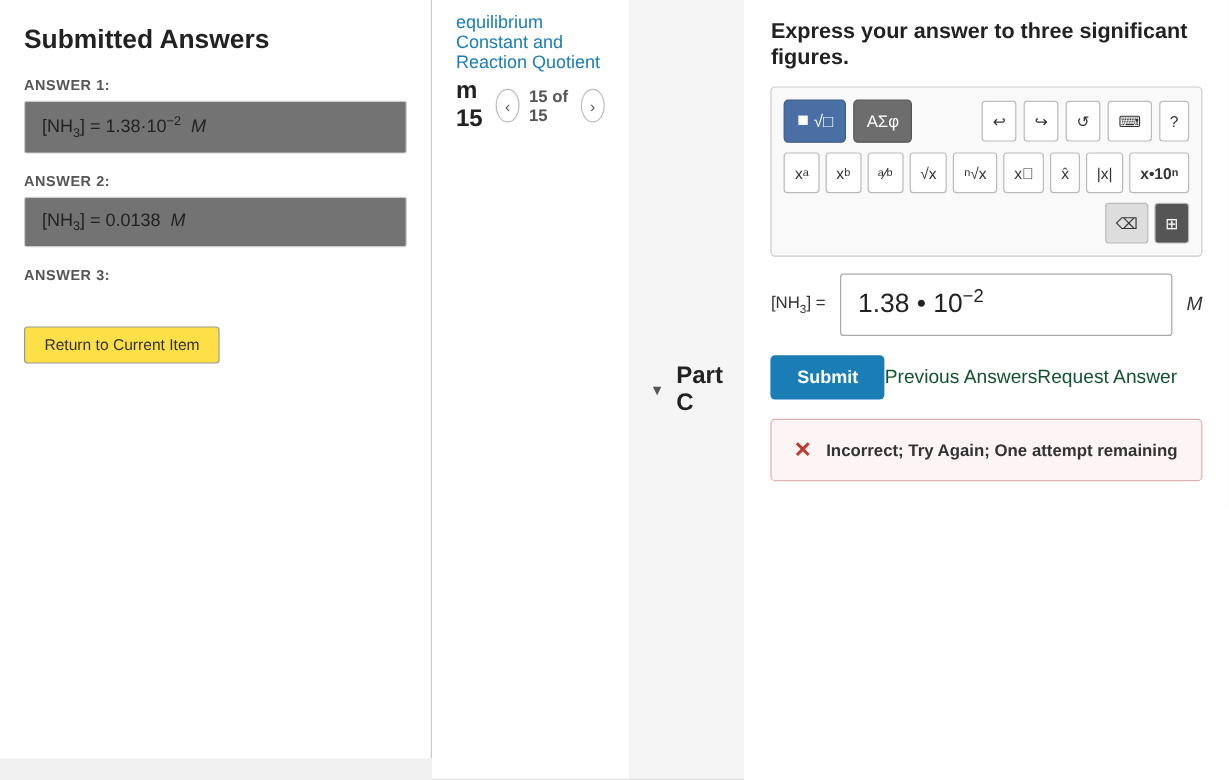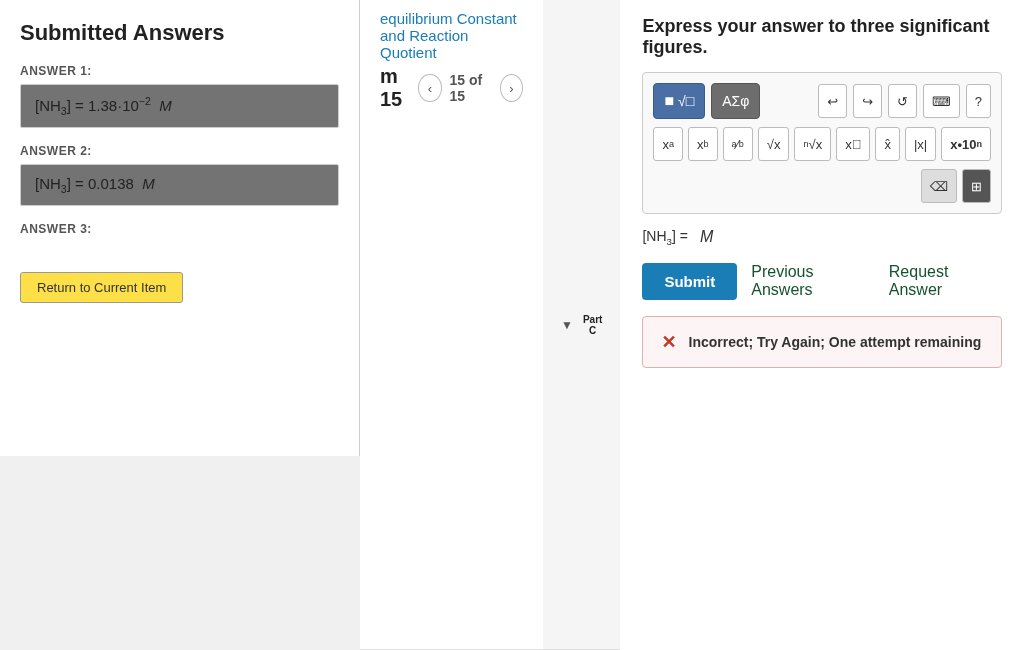--- a/index.html
+++ b/index.html
@@ -12,21 +12,21 @@
       display: flex;
     }
 
     
     .left-panel {
       width: 360px;
       background: #fff;
       border-right: 1px solid #ccc;
       padding: 20px;
       flex-shrink: 0;
-      height: 456px;
+      height: 632px;
       overflow-y: auto;
     }
     .left-panel h2 {
       font-size: 22px;
       font-weight: bold;
       margin-bottom: 18px;
       color: #222;
     }
     .answer-label {
       font-size: 12px;
@@ -111,24 +111,23 @@
       padding: 10px 18px;
       display: flex;
       align-items: center;
       gap: 10px;
     }
     .part-header .triangle {
       color: #555;
       font-size: 12px;
     }
     .part-header .part-label {
-      font-size: 10px;
-      font-weight: bold;
-      color: #222;
-      text-align: center;
+      font-size: 20px;
+      font-weight: bold;
+      color: #222;
     }
 
     .question-area {
       padding: 16px 22px;
     }
     .question-text {
       font-size: 14px;
       color: #333;
       margin-bottom: 6px;
     }
@@ -230,21 +229,20 @@
       font-size: 16px;
       color: #333;
       font-style: italic;
       white-space: nowrap;
     }
 
     
     .action-row {
       display: flex;
       align-items: center;
-      gap: 14px;
       margin-bottom: 16px;
     }
     .submit-btn {
       background: #1a7db5;
       color: #fff;
       border: none;
       border-radius: 4px;
       padding: 10px 22px;
       font-size: 15px;
       cursor: pointer;
@@ -364,20 +362,23 @@
       </div>
 
       <div class="toolbar-row3">
         <button class="tb-btn-icon" style="background:#ddd;">⌫</button>
         <button class="tb-btn-icon" style="background:#555; color:#fff;">⊞</button>
       </div>
     </div>
 
     <div class="formula-input-row">
       <span class="formula-label">[NH<sub>3</sub>] =</span>
+      <div class="formula-input">
+        1.38 • 10<sup>−2</sup>
+      </div>
       <span class="formula-unit"><em>M</em></span>
     </div>
 
     <div class="action-row">
       <button class="submit-btn">Submit</button>
       <a class="link-btn" href="#">Previous Answers</a>
       <a class="link-btn" href="#">Request Answer</a>
     </div>
 
     <div class="error-box">

